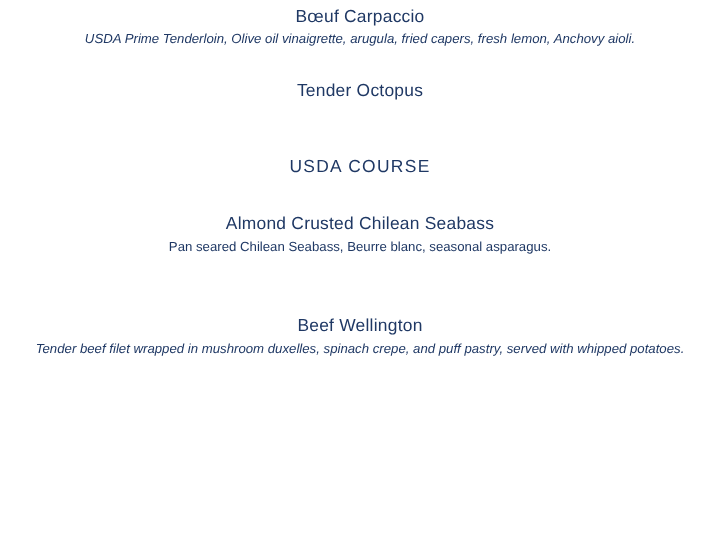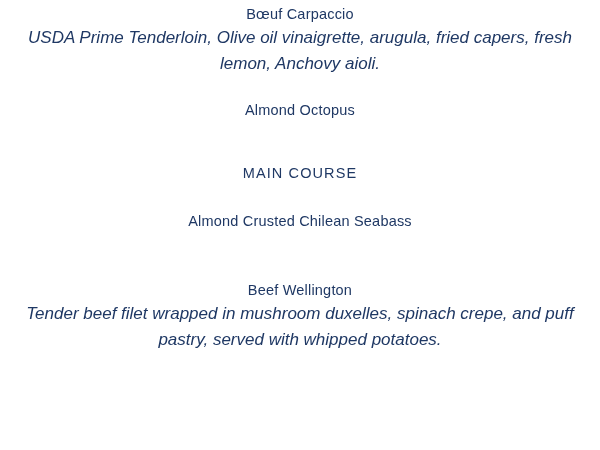--- a/index.html
+++ b/index.html
@@ -24,21 +24,21 @@
   .dish {
     margin: 0;
   }
   .dish-name {
     font-size: 14.5px;
     line-height: 1.45;
     color: #1f3864;
     letter-spacing: 0.2px;
   }
   .dish-desc {
-    font-size: 17px;
+    font-size: 11px;
     font-style: italic;
     line-height: 1.5;
     color: #1f3864;
   }
   .dish-desc.upright {
     font-style: normal;
   }
   .section-heading {
     font-size: 14.5px;
     letter-spacing: 1.1px;
@@ -54,31 +54,32 @@
 <div class="menu">
 
   <div class="dish">
     <div class="dish-name">Bœuf Carpaccio</div>
     <div class="dish-desc">USDA Prime Tenderloin, Olive oil vinaigrette, arugula, fried capers, fresh lemon, Anchovy aioli.</div>
   </div>
 
   <div class="sp-24"></div>
 
   <div class="dish">
-    <div class="dish-name">Almond Octopus</div>
+    <div class="dish-name">Tender Octopus</div>
   </div>
 
   <div class="sp-44"></div>
 
-  <div class="section-heading">MAIN COURSE</div>
+  <div class="section-heading">USDA COURSE</div>
 
   <div class="sp-30"></div>
 
   <div class="dish">
     <div class="dish-name">Almond Crusted Chilean Seabass</div>
+    <div class="dish-desc upright">Pan seared Chilean Seabass, Beurre blanc, seasonal asparagus.</div>
   </div>
 
   <div class="sp-24"></div>
 
 
   <div class="sp-24"></div>
 
   <div class="dish">
     <div class="dish-name">Beef Wellington</div>
     <div class="dish-desc">Tender beef filet wrapped in mushroom duxelles, spinach crepe, and puff pastry, served with whipped potatoes.</div>

